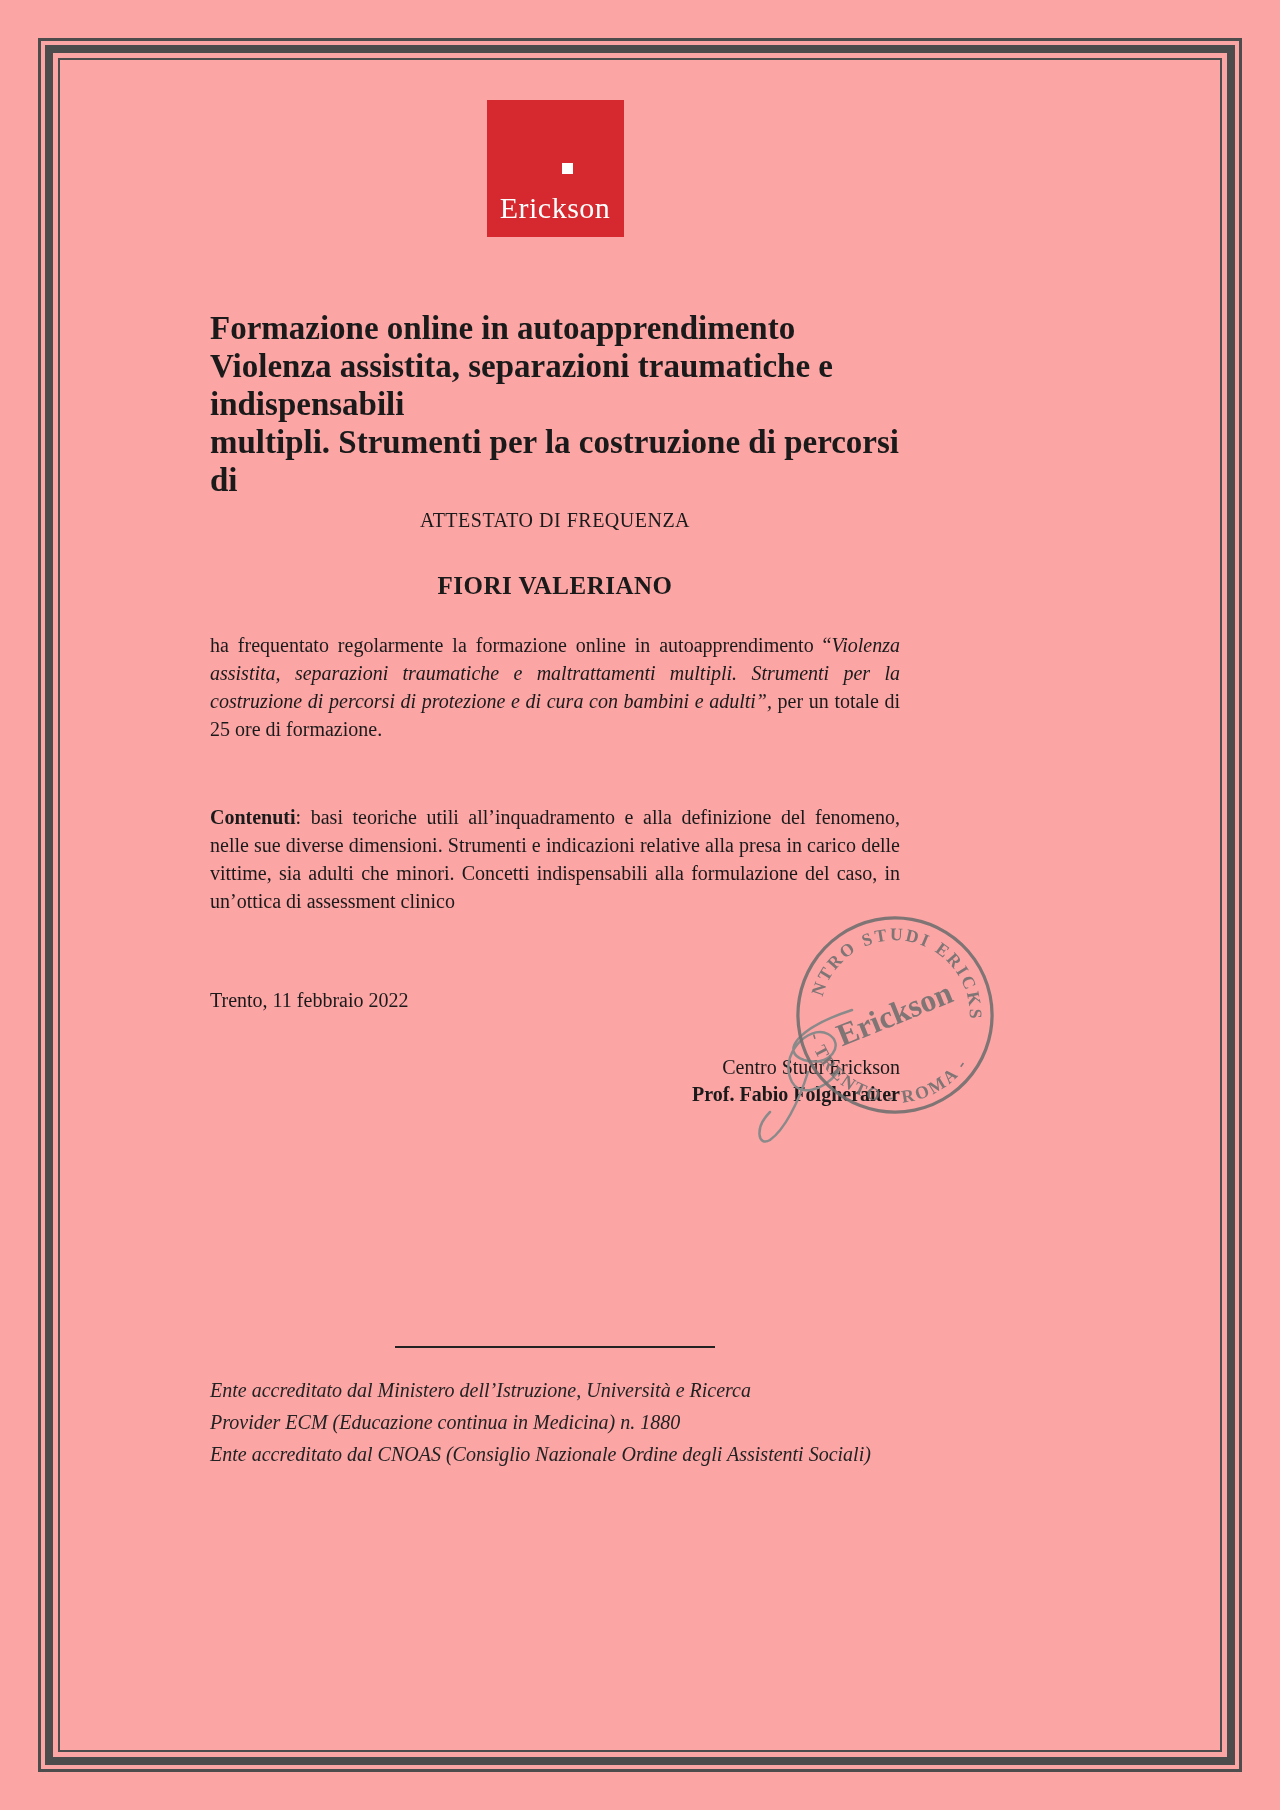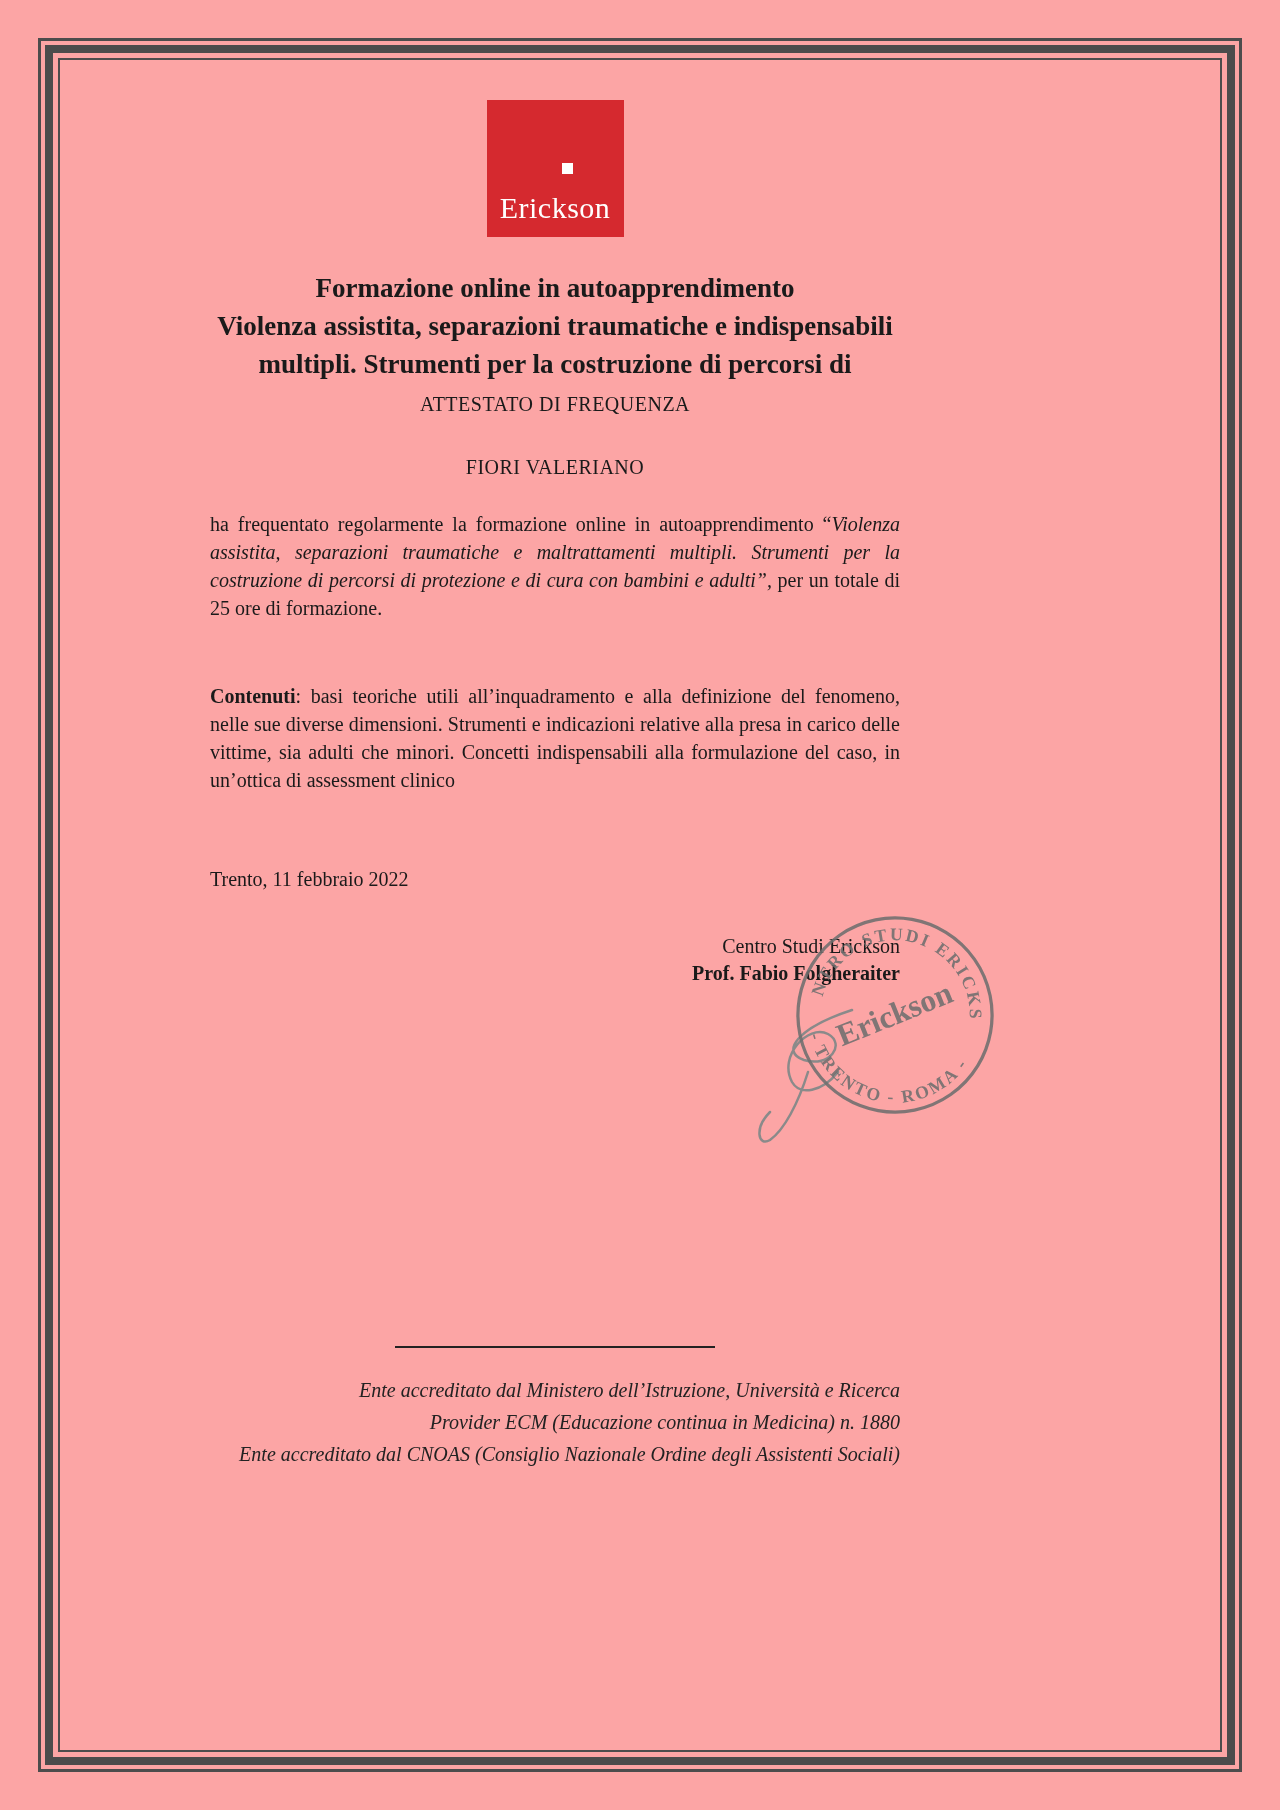--- a/index.html
+++ b/index.html
@@ -38,30 +38,30 @@
     position:absolute;width:11px;height:11px;background:#fff;
     left:55%;top:46%;
   }
   .logo-text{
     position:absolute;left:0;right:0;bottom:12px;
     text-align:center;color:#fff;
     font-size:30px;letter-spacing:.5px;
   }
 
   .course-title{
-    margin-top:32px;text-align:center;
-    font-weight:bold;font-size:27px;line-height:38px;
+    margin-top:72px;text-align:left;
+    font-weight:bold;font-size:33px;line-height:38px;
   }
   .subtitle{
     margin-top:10px;text-align:center;
     font-size:20px;letter-spacing:.5px;
   }
   .recipient{
     margin-top:40px;text-align:center;
-    font-weight:normal;font-size:20px;letter-spacing:.5px;
+    font-weight:bold;font-size:25px;letter-spacing:.5px;
   }
 
   .body-par{
     font-size:20px;line-height:28px;text-align:justify;
   }
   .par1{margin-top:31px;}
   .par2{margin-top:60px;}
 
   .date-line{margin-top:74px;font-size:20px;}
 
@@ -90,21 +90,21 @@
     text-anchor:middle;
   }
 
   .signature{
     position:absolute;left:742px;top:1000px;width:175px;height:150px;
   }
   .signature path{fill:none;stroke:#8a8a8a;stroke-width:2.5;stroke-linecap:round;}
 
   
   .footer{
-    position:absolute;left:210px;top:1346px;width:690px;text-align:right;
+    position:absolute;left:210px;top:1346px;width:690px;text-align:left;
   }
   .footer-rule{
     width:320px;height:2px;background:#222;margin:0 auto;
   }
   .footer-lines{
     margin-top:26px;font-style:italic;font-size:20px;line-height:32px;color:#222;
   }
 </style>
 </head>
 <body>

